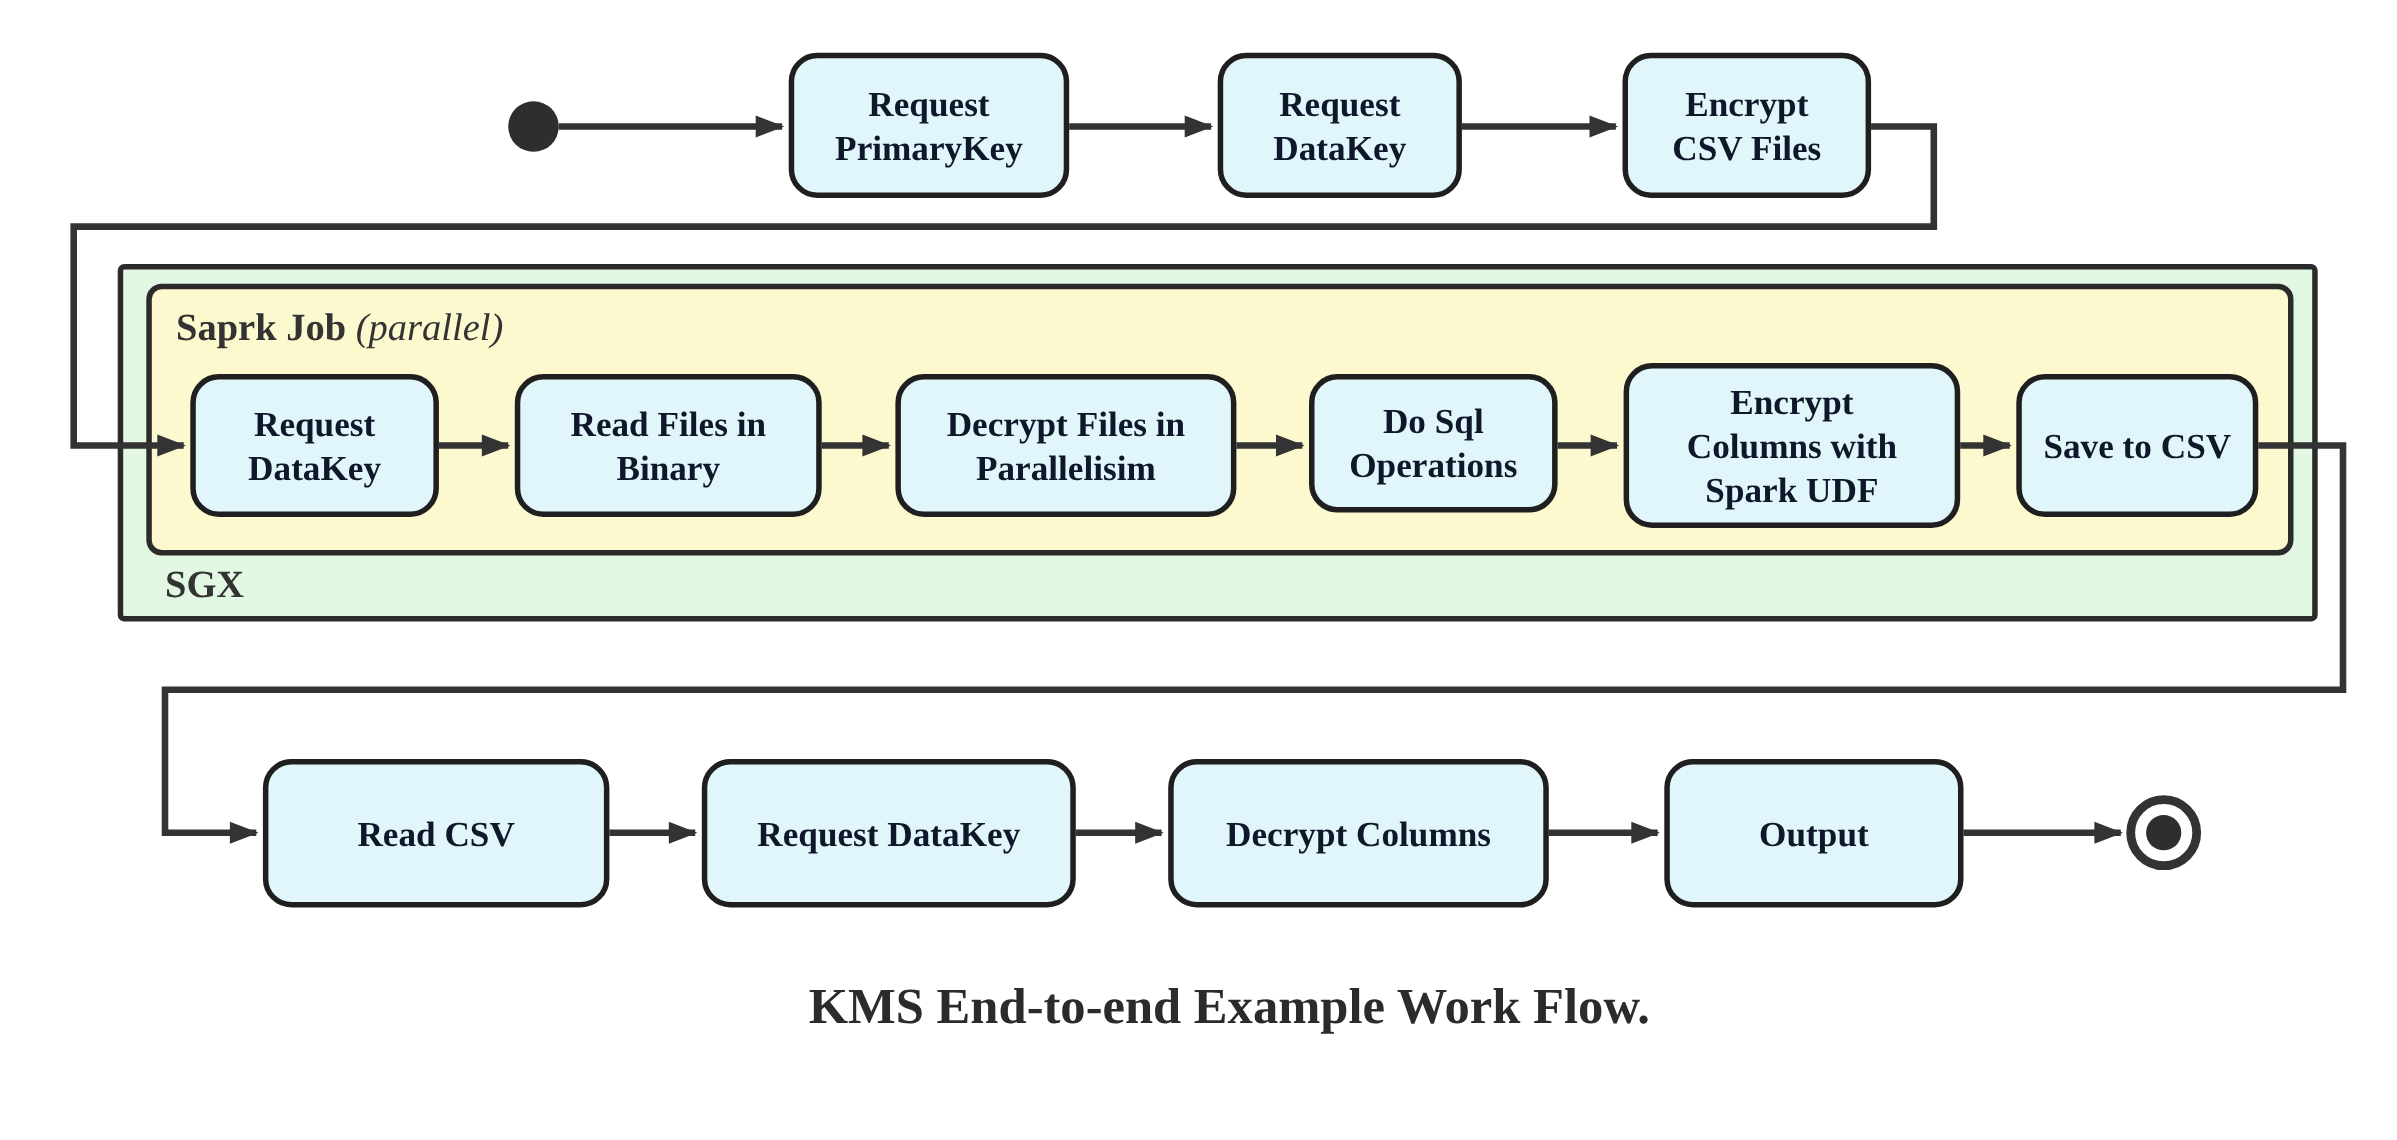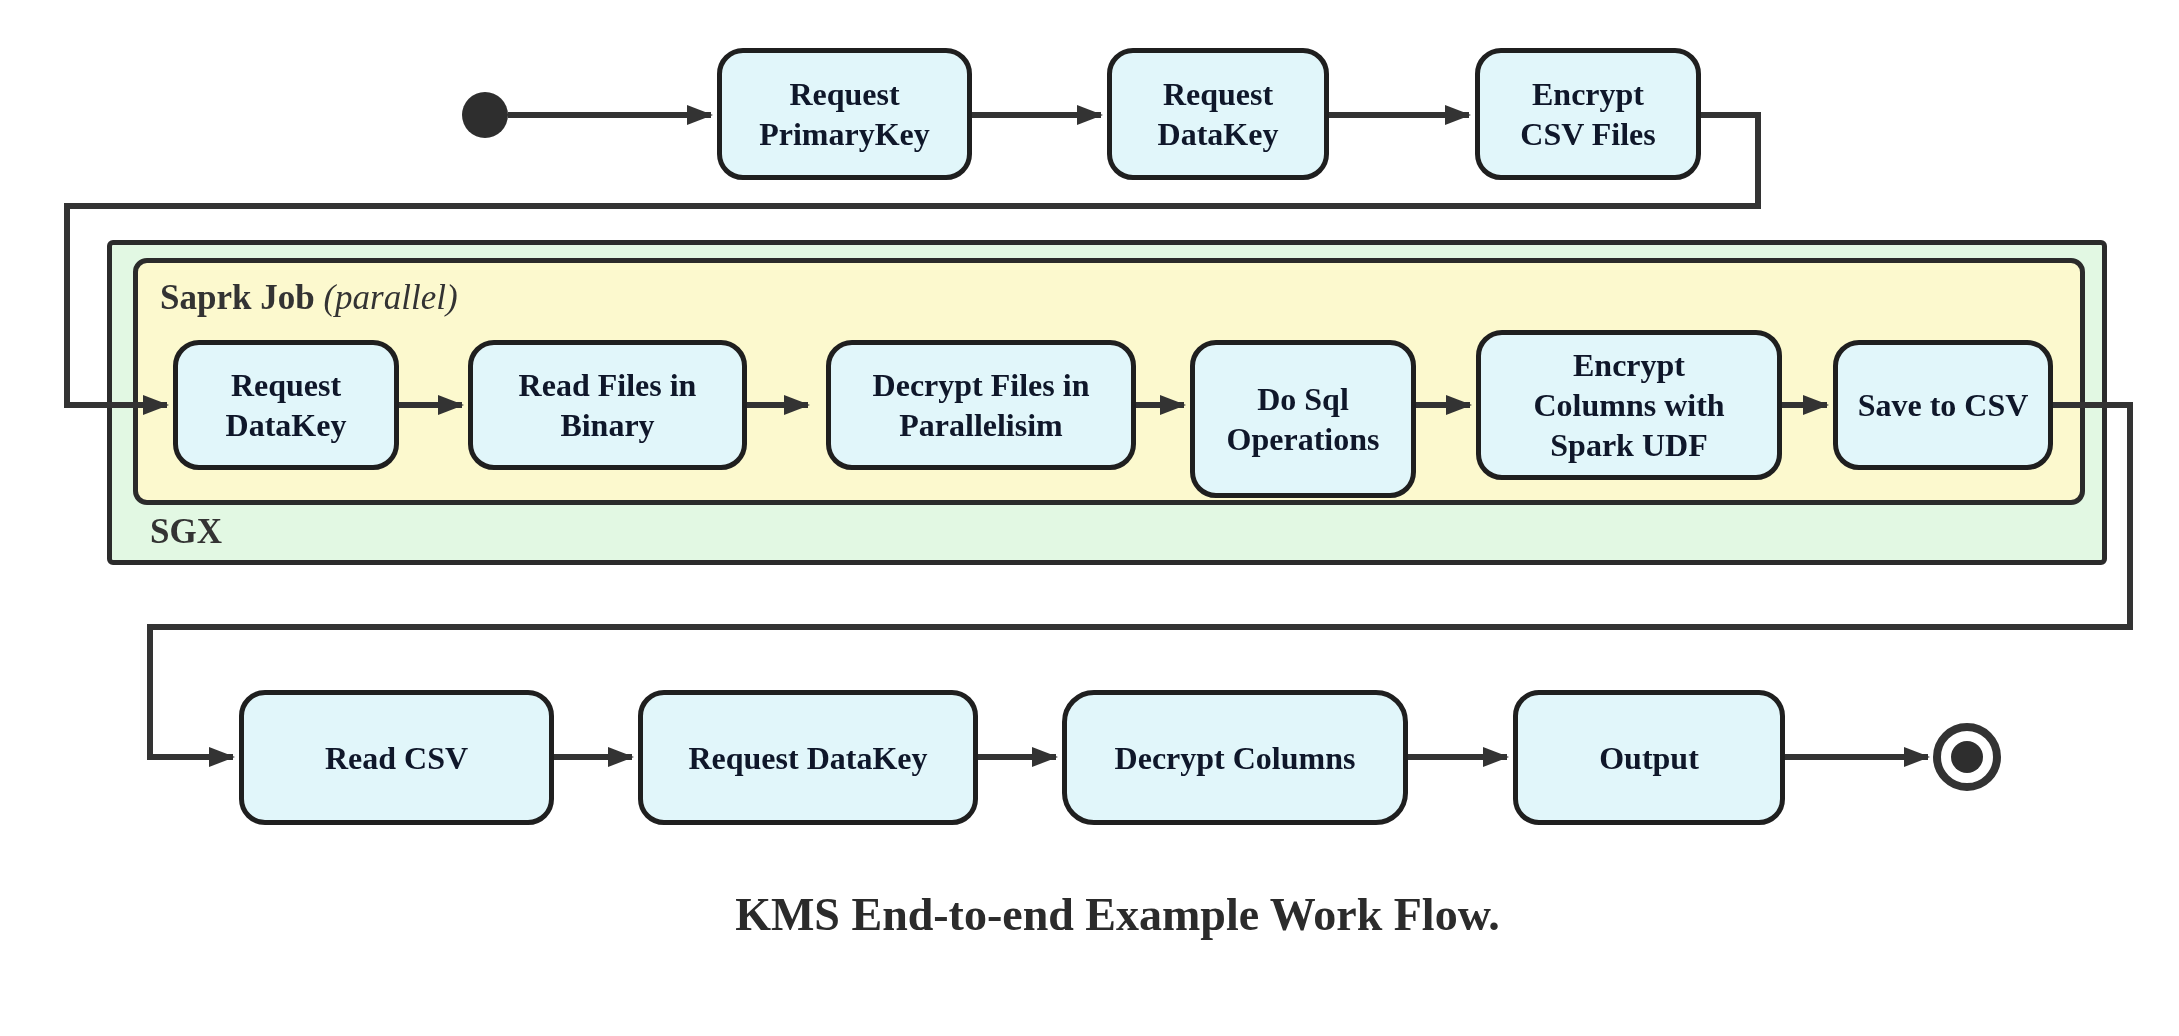--- a/index.html
+++ b/index.html
@@ -99,29 +99,29 @@
 PrimaryKey</div>
   <div class="node" style="left:1107px;top:48px;width:222px;height:132px;">Request
 DataKey</div>
   <div class="node" style="left:1475px;top:48px;width:226px;height:132px;">Encrypt
 CSV Files</div>
 
   <div class="node" style="left:173px;top:340px;width:226px;height:130px;">Request
 DataKey</div>
   <div class="node" style="left:468px;top:340px;width:279px;height:130px;text-align:center;">Read Files in
 Binary</div>
-  <div class="node" style="left:814px;top:340px;width:310px;height:130px;margin-left:12px;">Decrypt Files in
+  <div class="node" style="left:814px;top:340px;width:310px;height:130px;">Decrypt Files in
 Parallelisim</div>
-  <div class="node" style="left:1190px;top:340px;width:226px;height:158px;">Do Sql
+  <div class="node" style="left:1190px;top:340px;width:226px;height:126px;">Do Sql
 Operations</div>
   <div class="node" style="left:1476px;top:330px;width:306px;height:150px;">Encrypt
 Columns with
 Spark UDF</div>
   <div class="node" style="left:1833px;top:340px;width:220px;height:130px;">Save to CSV</div>
 
   <div class="node" style="left:239px;top:690px;width:315px;height:135px;">Read CSV</div>
   <div class="node" style="left:638px;top:690px;width:340px;height:135px;">Request DataKey</div>
-  <div class="node" style="left:1062px;top:690px;width:346px;height:135px;border-radius:32px;">Decrypt Columns</div>
+  <div class="node" style="left:1062px;top:690px;width:346px;height:135px;">Decrypt Columns</div>
   <div class="node" style="left:1513px;top:690px;width:272px;height:135px;">Output</div>
 
   <div class="caption">KMS End-to-end Example Work Flow.</div>
 
 </div>
 
 </body></html>

